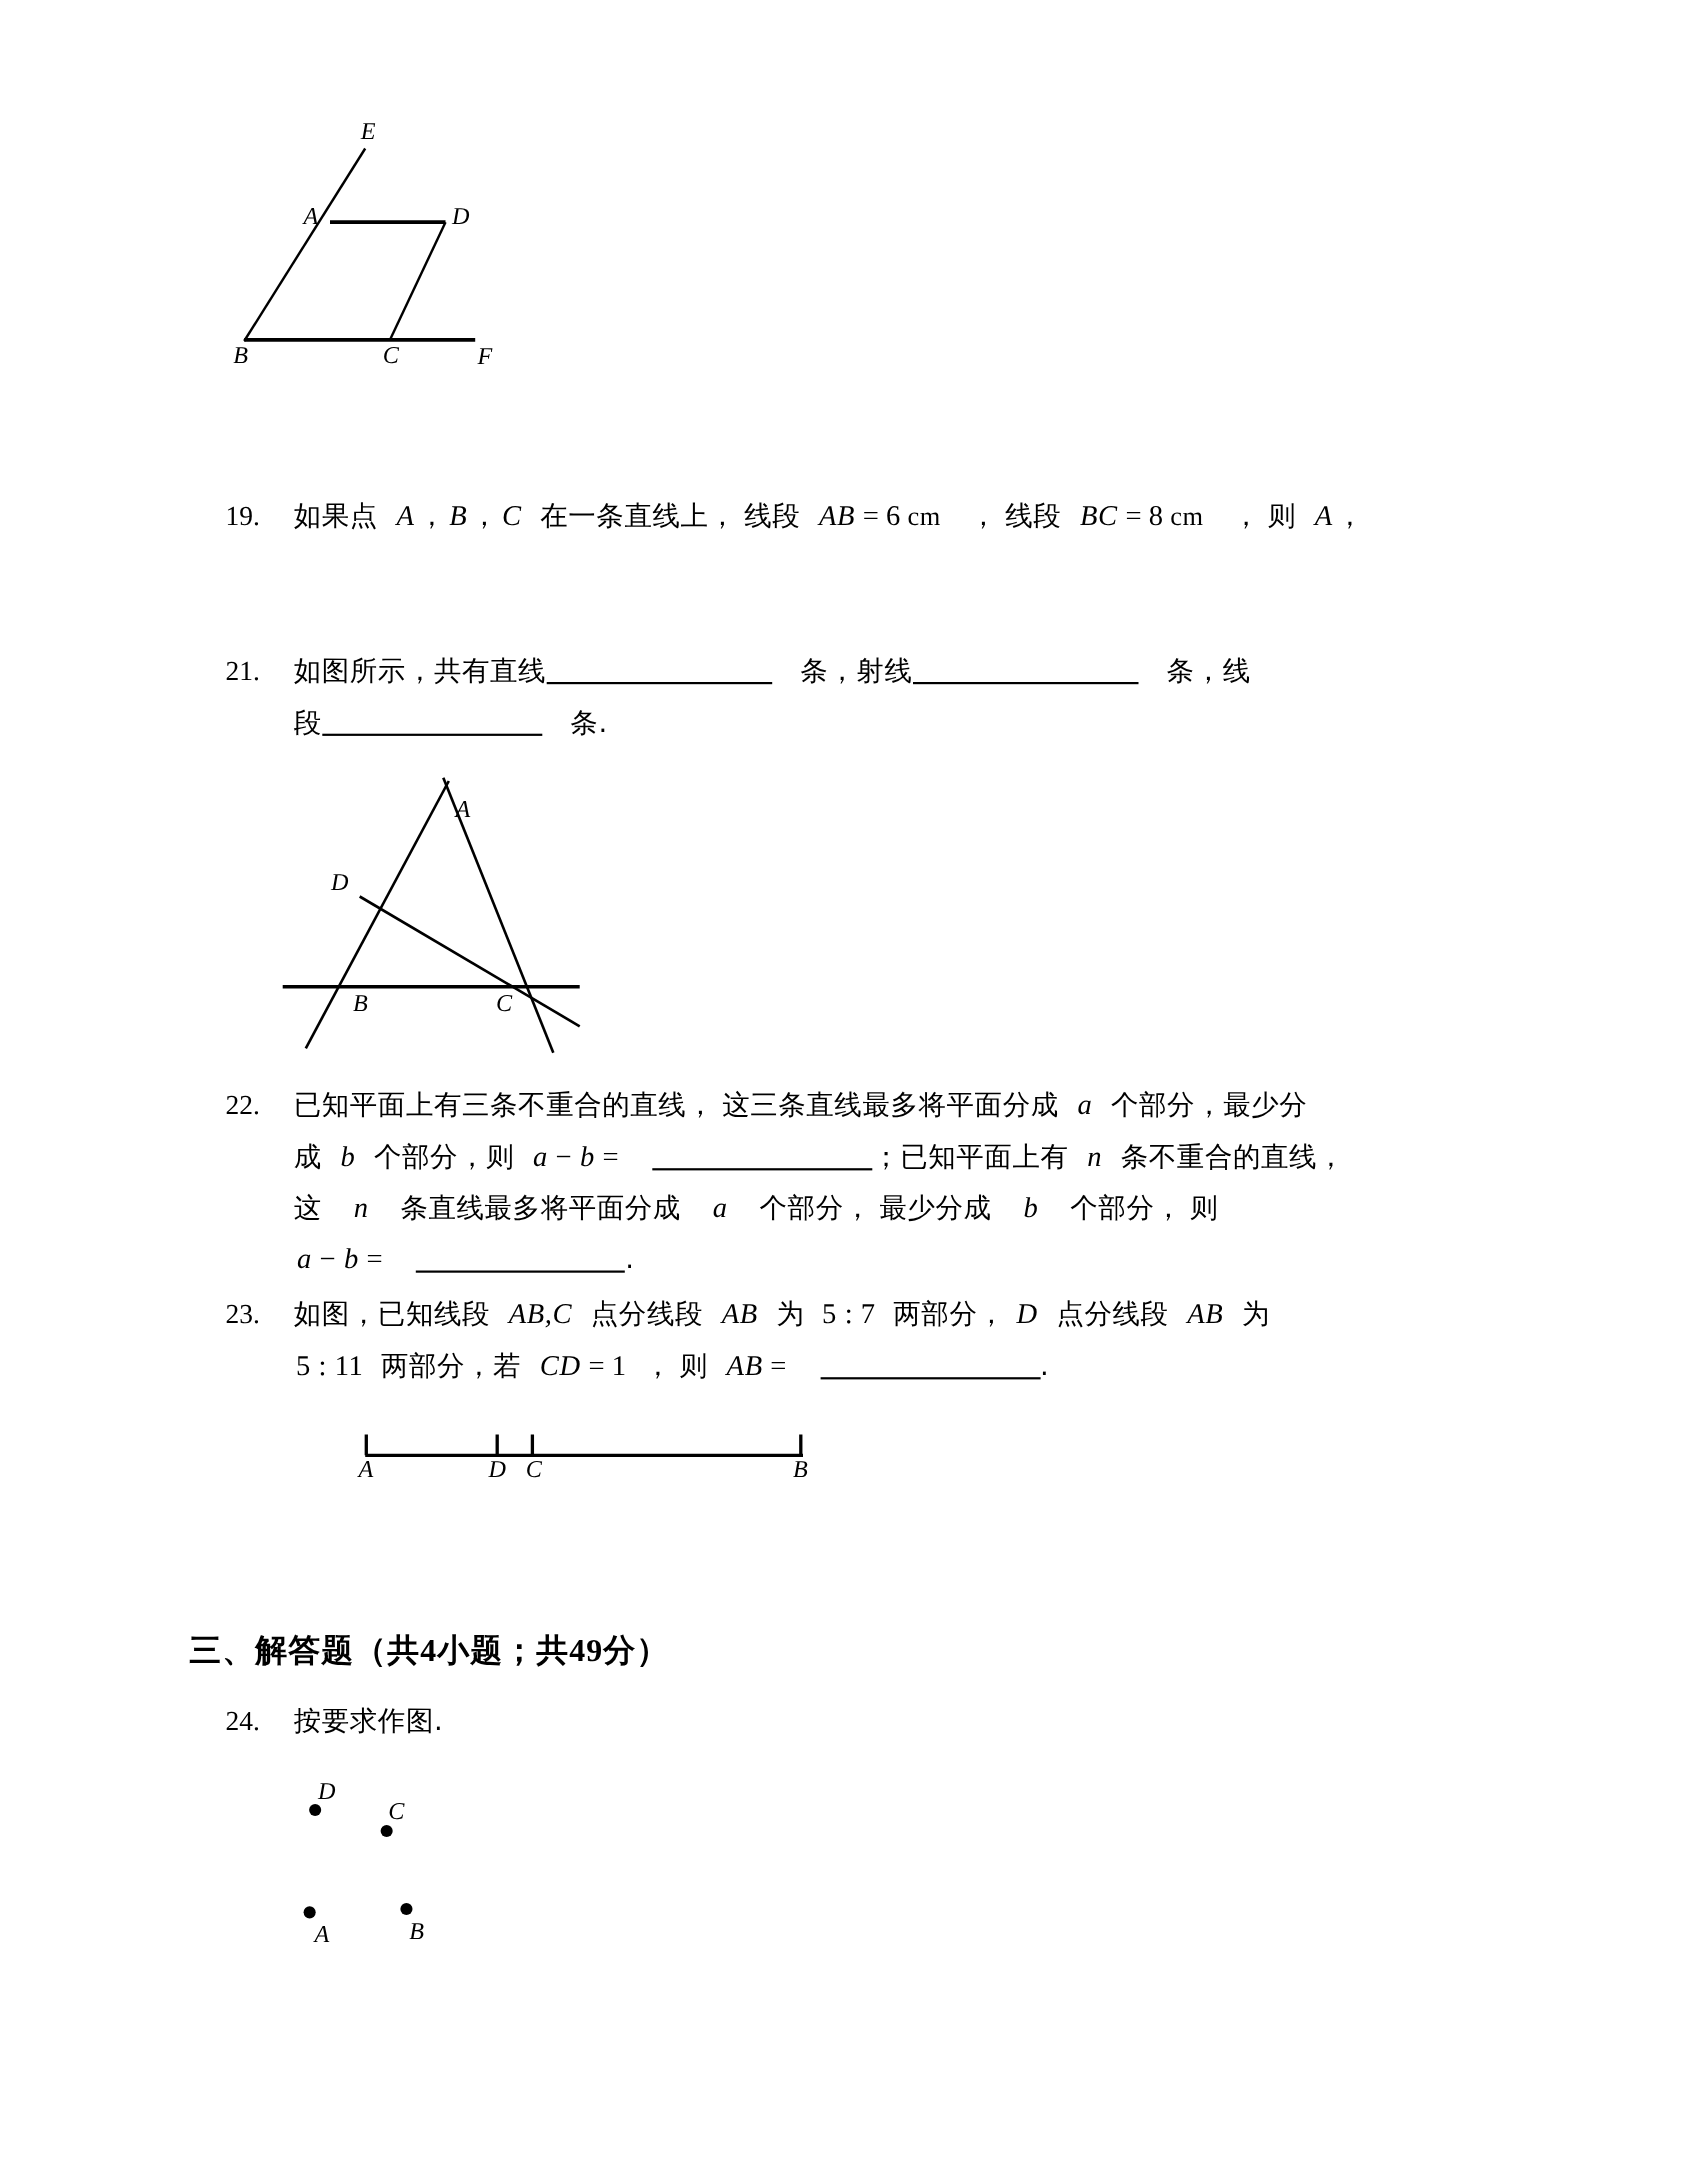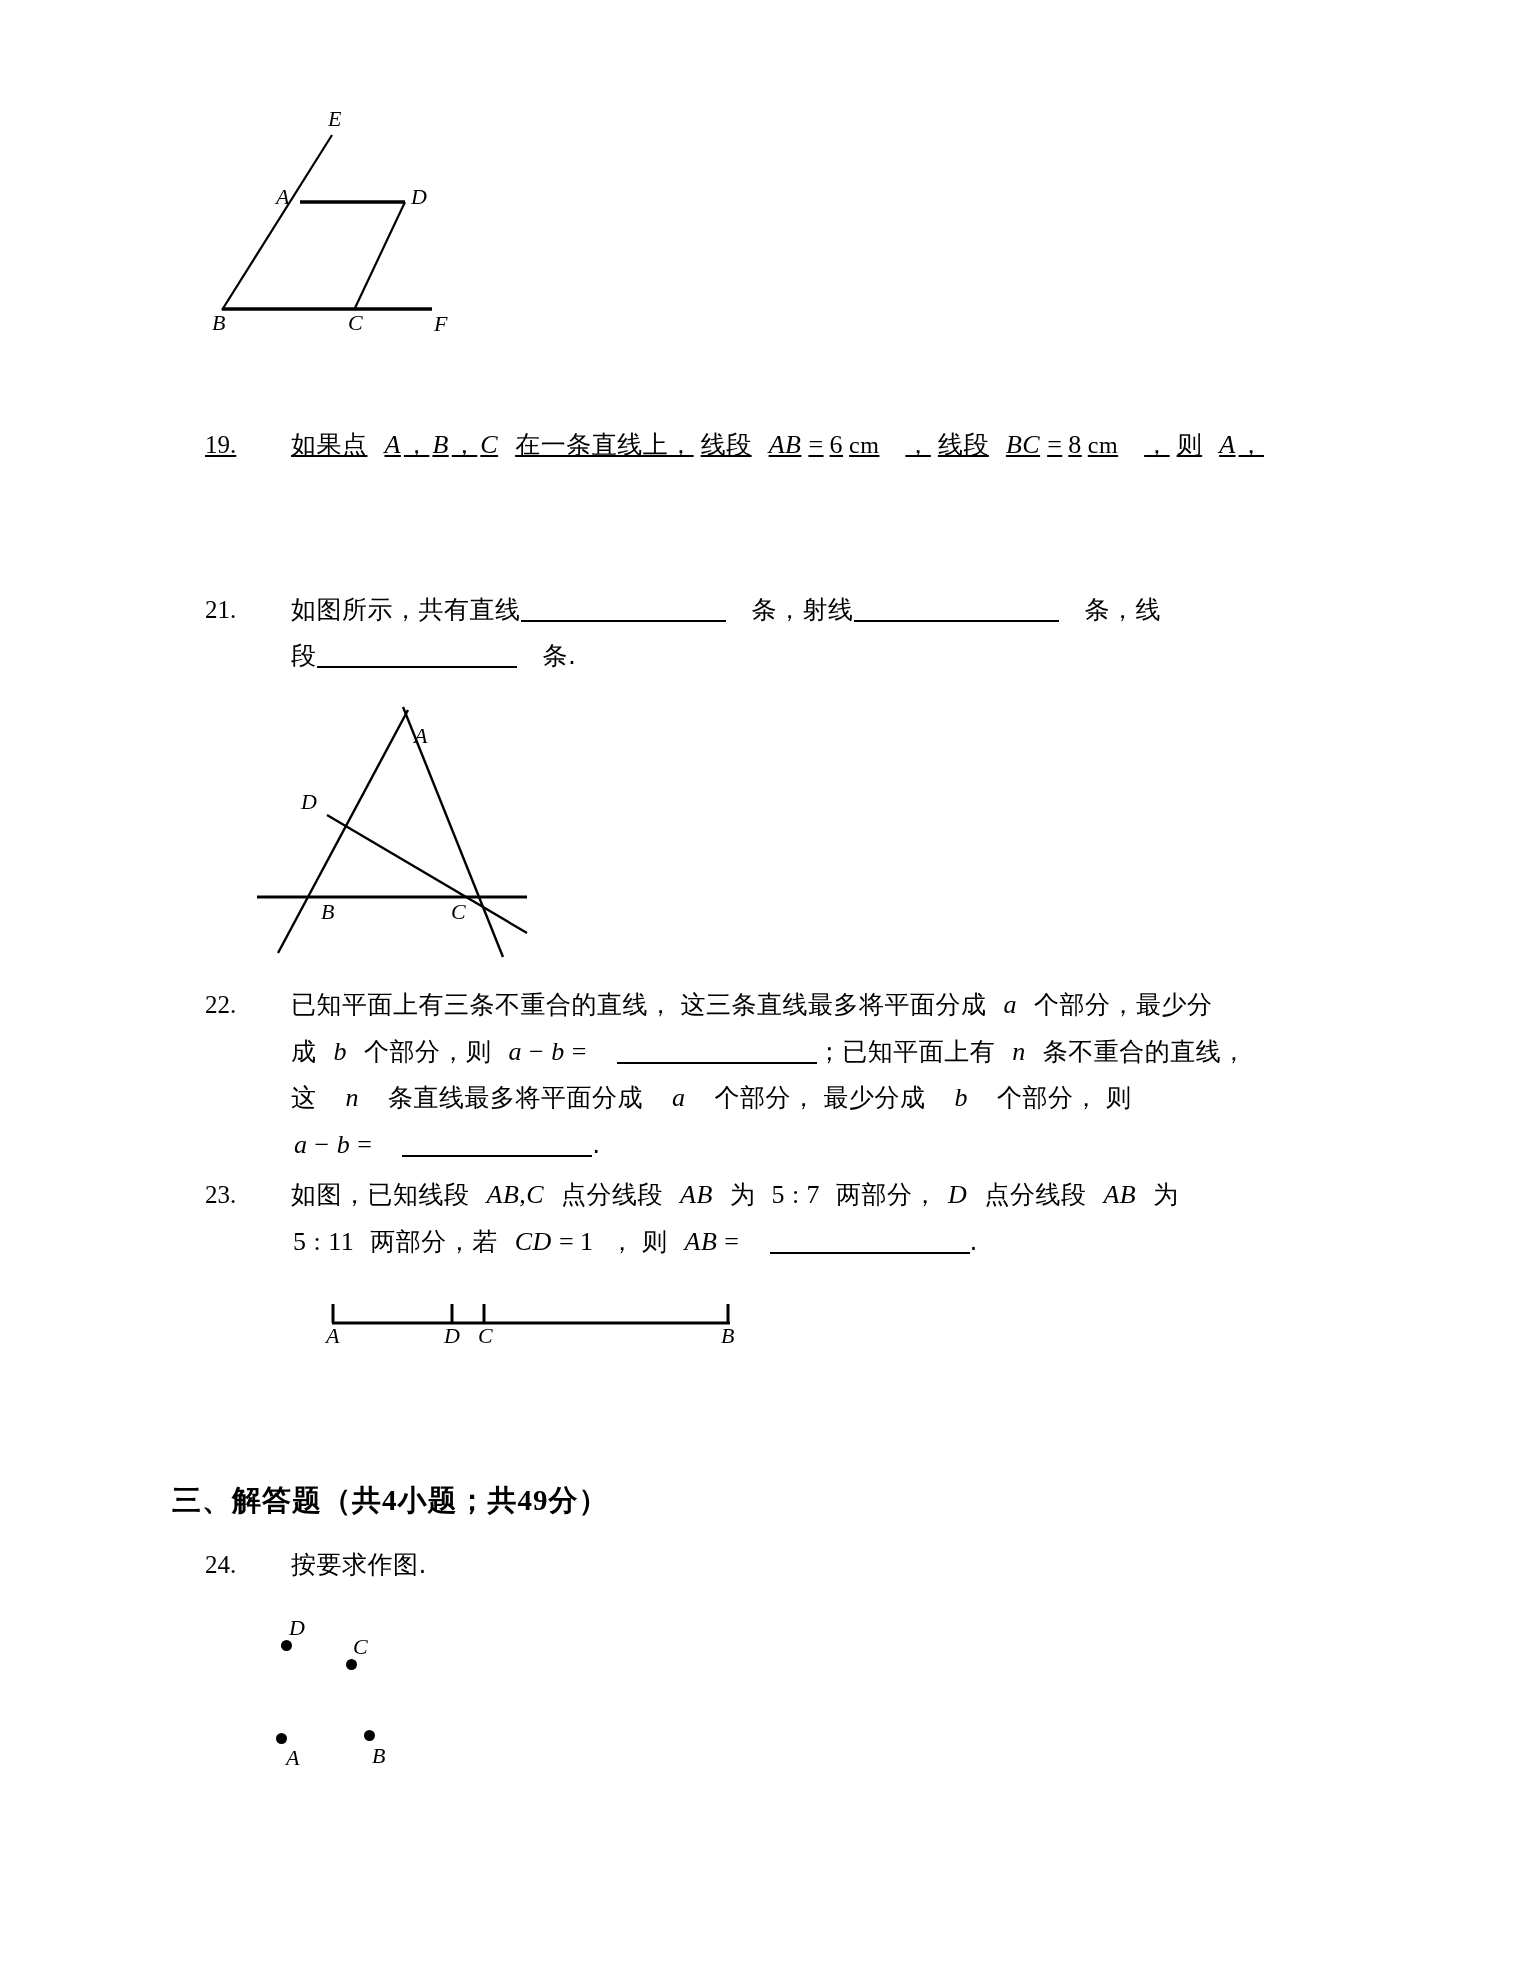--- a/index.html
+++ b/index.html
@@ -41,21 +41,20 @@
     flex: 0 0 62px;
     font-size: 25px;
     font-family: "Liberation Serif", serif;
     text-align: left;
   }
   .qbody {
     flex: 1 1 auto;
     font-size: 25px;
     font-family: "DejaVu Sans", sans-serif;
     letter-spacing: 0.5px;
-    margin-left: 24px;
   }
   .cn {
     font-family: "DejaVu Sans", sans-serif;
     font-size: 25px;
   }
   .mi {
     font-family: "Liberation Serif", "DejaVu Serif", serif;
     font-style: italic;
     font-size: 26px;
     padding: 0 3px;
@@ -140,21 +139,21 @@
       <line x1="22" y1="199" x2="232" y2="199" stroke="#000" stroke-width="3.4"></line>
     </svg>
     <span class="figlabel" style="left:128px; top:-2px;">E</span>
     <span class="figlabel" style="left:76px; top:76px;">A</span>
     <span class="figlabel" style="left:211px; top:76px;">D</span>
     <span class="figlabel" style="left:12px; top:202px;">B</span>
     <span class="figlabel" style="left:148px; top:202px;">C</span>
     <span class="figlabel" style="left:234px; top:203px;">F</span>
   </div>
 
-  <div class="qblock" style="top:432px;text-decoration:underline;">
+  <div class="qblock" style="top:456px;">
     <div class="qline">
       <span class="qnum">19.</span>
       <span class="qbody"><span class="cn">如果点</span><span class="sp"></span><span class="mi">A</span><span class="cn">，</span><span class="mi">B</span><span class="cn">，</span><span class="mi">C</span><span class="sp"></span><span class="cn">在一条直线上，</span><span class="sp-s"></span><span class="cn">线段</span><span class="sp"></span><span class="mi">AB</span><span class="mo">=</span><span class="mn">6</span><span class="munit">cm</span><span class="sp-l"></span><span class="cn">，</span><span class="sp-s"></span><span class="cn">线段</span><span class="sp"></span><span class="mi">BC</span><span class="mo">=</span><span class="mn">8</span><span class="munit">cm</span><span class="sp-l"></span><span class="cn">，</span><span class="sp-s"></span><span class="cn">则</span><span class="sp"></span><span class="mi">A</span><span class="cn">，</span></span>
     </div>
   </div>
 
 
   <div class="qblock" style="top:596px;">
     <div class="qline">
       <span class="qnum">21.</span>

